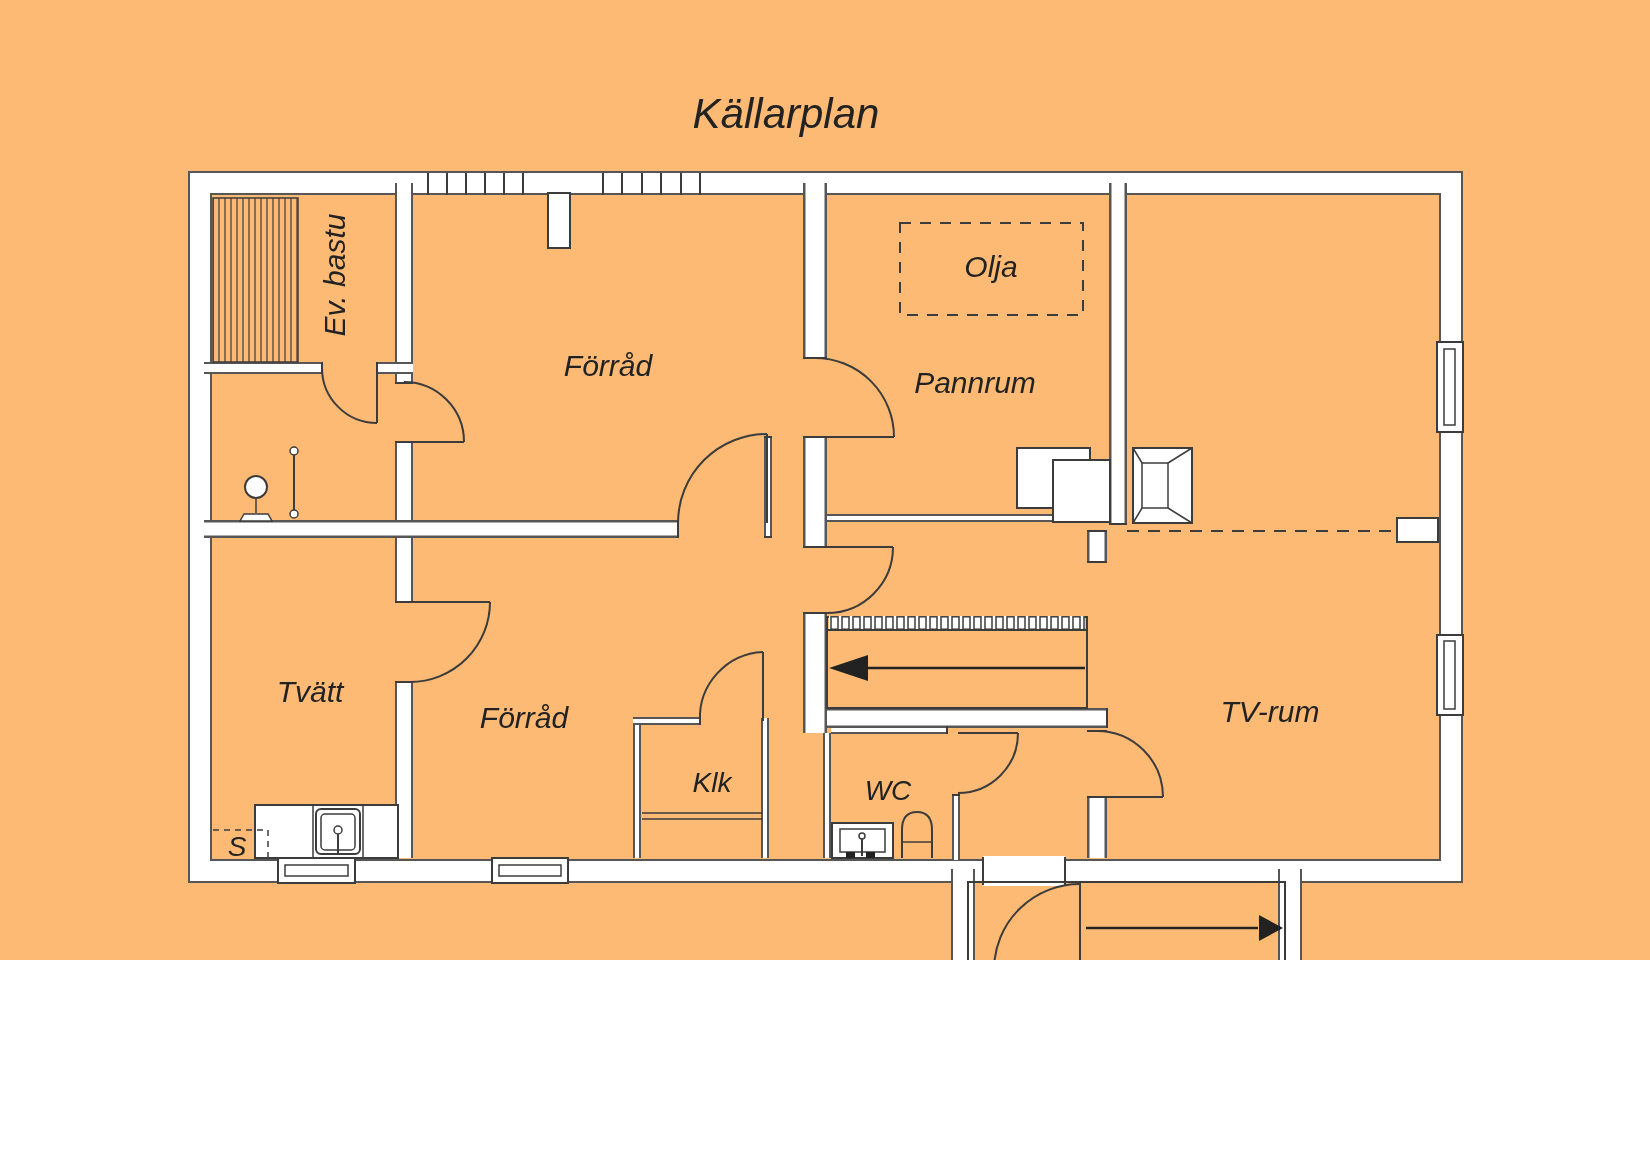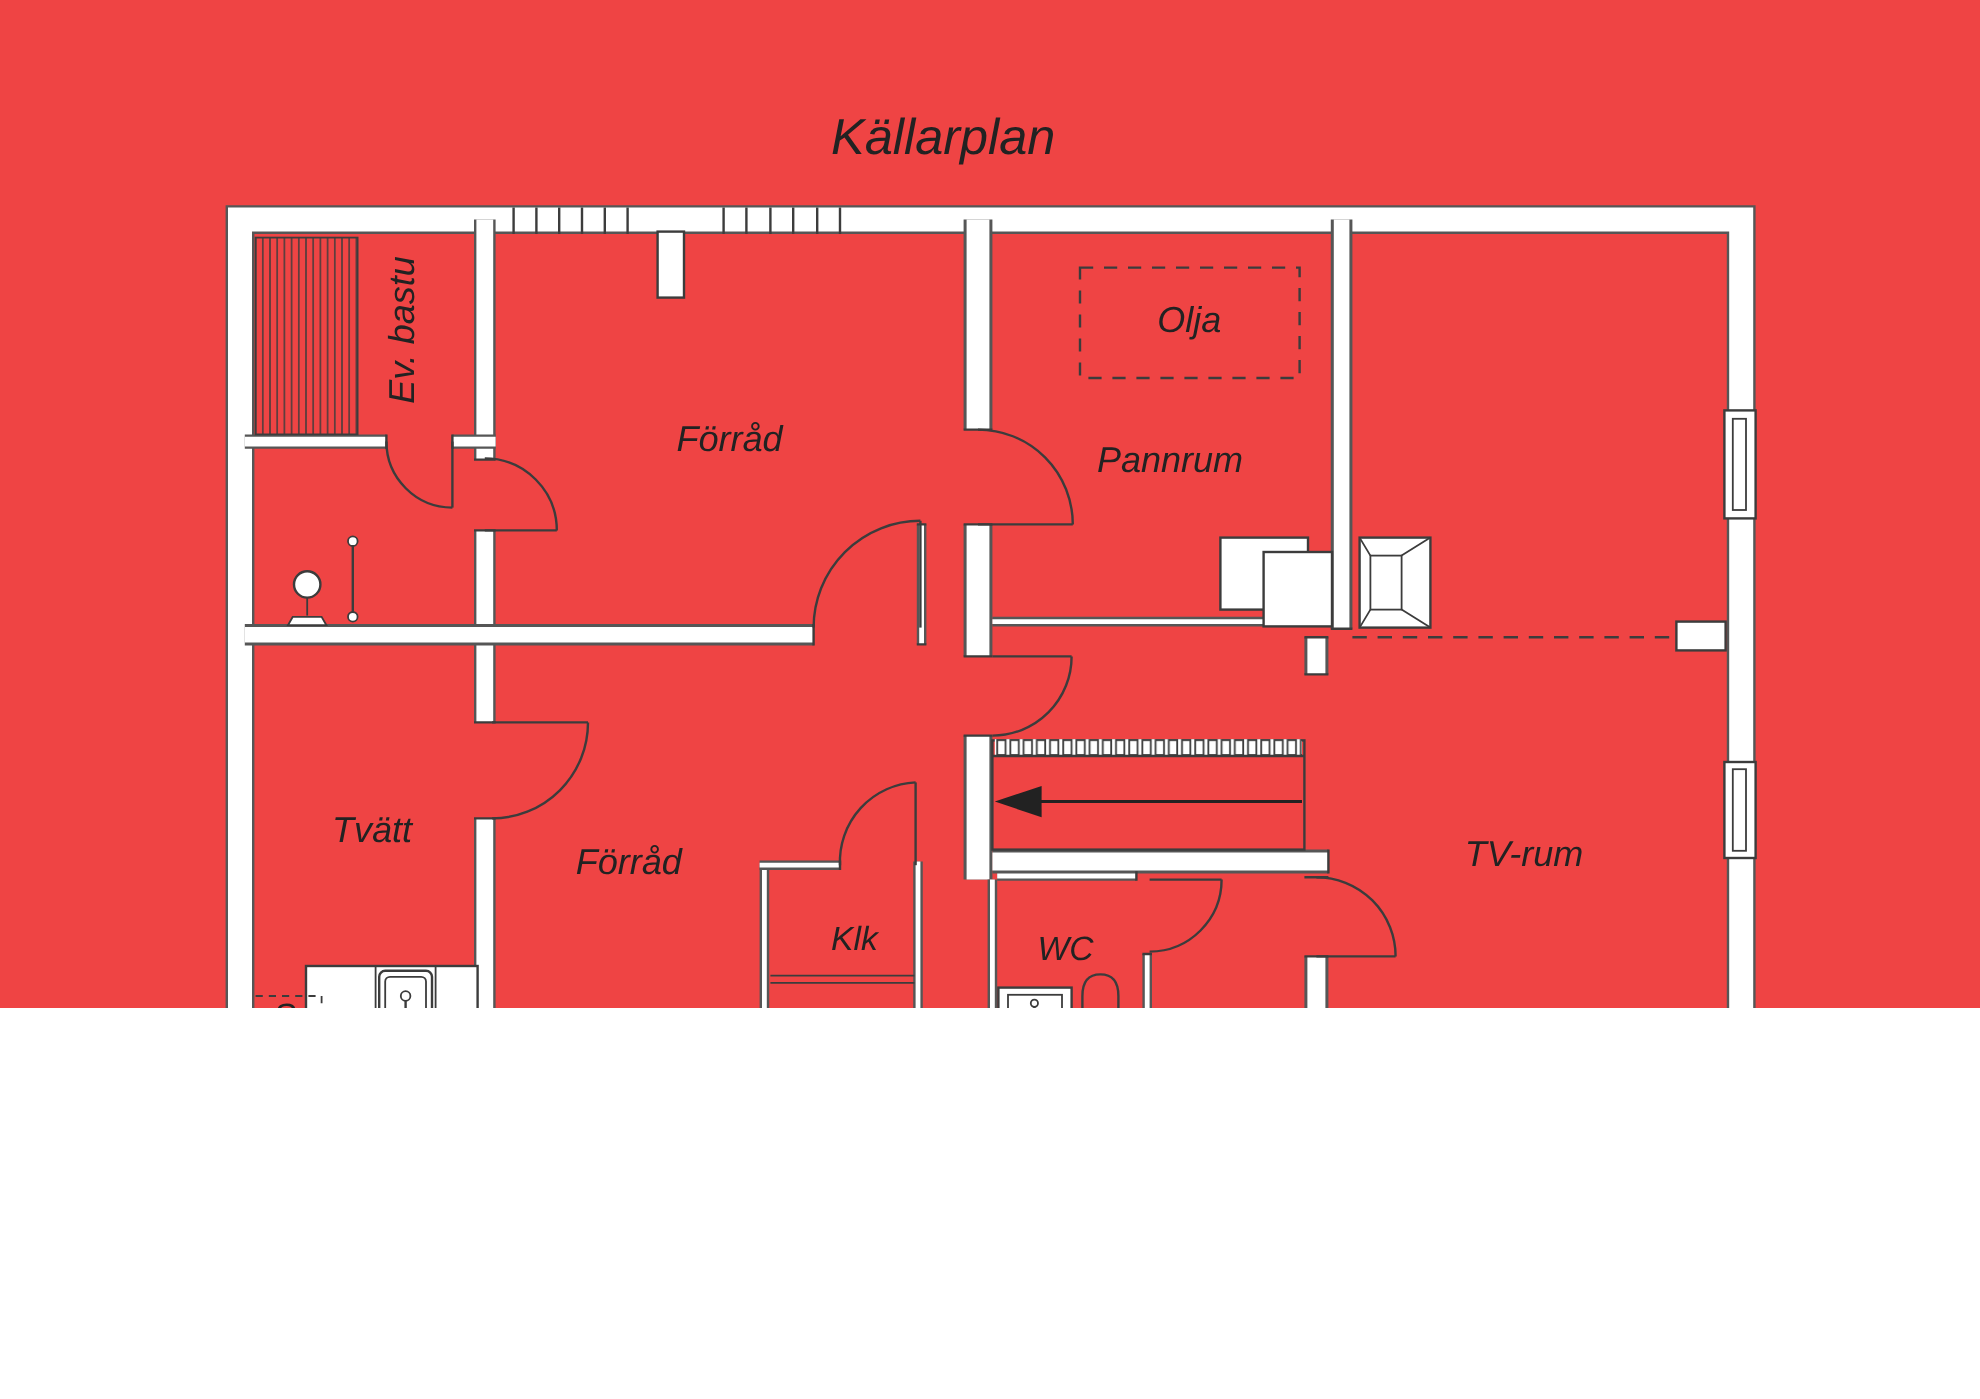--- a/index.html
+++ b/index.html
@@ -1,16 +1,16 @@
 <!DOCTYPE html>
 <html><head>
 <meta charset="utf-8">
 <style>
   html,body{margin:0;padding:0;background:#fff;}
-  .stage{position:relative;width:1650px;height:840px;background:#ef4444;overflow:hidden;
+  .stage{position:relative;width:1650px;height:960px;background:#fdba74;overflow:hidden;
          font-family:"Liberation Sans",sans-serif;}
   svg{position:absolute;left:0;top:0;}
   .wb{fill:none;stroke:#565656;}
   .ww{fill:none;stroke:#ffffff;}
   .ln{fill:none;stroke:#3c3c3c;stroke-width:2;}
   .ln15{fill:none;stroke:#3c3c3c;stroke-width:1.5;}
   .wfill{fill:#ffffff;stroke:#3c3c3c;stroke-width:2;}
   .wfill15{fill:#ffffff;stroke:#3c3c3c;stroke-width:1.5;}
   .lbl{fill:#222;font-style:italic;font-family:"Liberation Sans",sans-serif;}
   .fs30{font-size:30px;} .fs28{font-size:28px;} .fs42{font-size:42px;}

